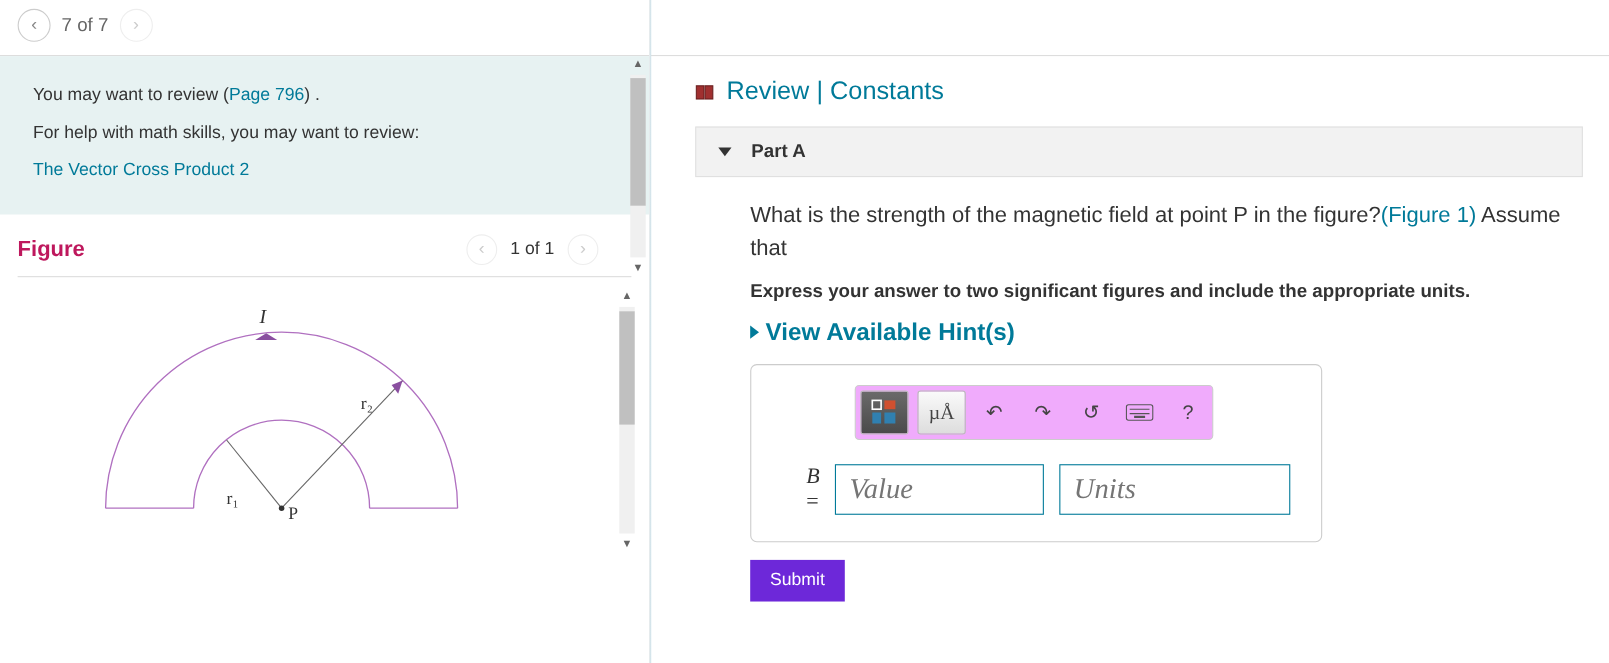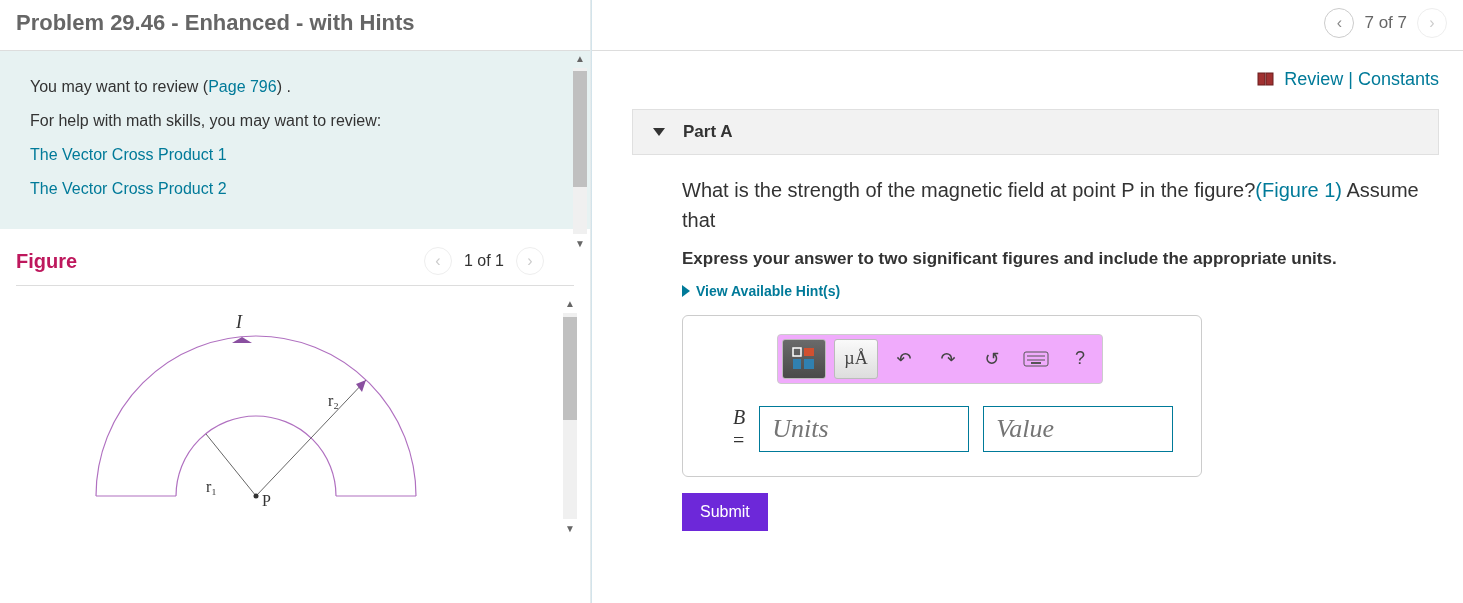--- a/index.html
+++ b/index.html
@@ -19,67 +19,65 @@
 .scroll-track { flex: 1; width: 14px; background: #f0f0f0; margin: 2px 0; position: relative; }
 .scroll-thumb { background: #c0c0c0; width: 100%; }
 .figure-wrap { padding: 18px 16px 0; position: relative; }
 .figure-head { display: flex; align-items: center; padding-bottom: 10px; border-bottom: 1px solid #ddd; }
 .figure-title { font-size: 20px; font-weight: bold; color: #be185d; flex: 1; }
 .figure-nav { display: flex; align-items: center; gap: 12px; margin-right: 30px; }
 .figure-nav .nav-btn { width: 28px; height: 28px; }
 .figure-svg-wrap { padding: 20px 40px; position: relative; }
 .divider { position: absolute; left: 590px; top: 0; bottom: 0; width: 2px; background: linear-gradient(to right, #eee, #c9e0e9); }
 .right { flex: 1; padding: 18px 24px 0 42px; }
-.top-links { text-align: right; color: #007a99; font-size: 18px; }
+.top-links { color: #007a99; font-size: 23px; }
 .top-links .book-icon { display: inline-block; vertical-align: middle; margin-right: 4px; }
 .part-header { background: #f2f2f2; border: 1px solid #e0e0e0; padding: 12px 20px; margin-top: 18px; display: flex; align-items: center; gap: 18px; }
 .caret { width: 0; height: 0; border-left: 6px solid transparent; border-right: 6px solid transparent; border-top: 8px solid #333; }
 .part-title { font-weight: bold; font-size: 17px; }
 .part-body { padding: 20px 6px 0 50px; }
 .question { font-size: 20px; line-height: 1.5; margin-bottom: 6px; }
 .fml { font-family: 'Times New Roman', serif; font-style: italic; }
 .fml .sub { font-size: 0.7em; vertical-align: sub; font-style: normal; }
 .fml .rm { font-style: normal; }
 .instruct { font-weight: bold; font-size: 17px; margin: 14px 0; }
-.hints-link { color: #007a99; font-weight: bold; font-size: 14px; cursor: pointer; display: flex; align-items: center; gap: 6px; margin-bottom: 16px; }
+.hints-link { color: #007a99; font-weight: bold; font-size: 22px; cursor: pointer; display: flex; align-items: center; gap: 6px; margin-bottom: 16px; }
 .hints-link .tri { width: 0; height: 0; border-top: 6px solid transparent; border-bottom: 6px solid transparent; border-left: 8px solid #007a99; }
 .answer-box { border: 1px solid #ccc; border-radius: 6px; padding: 18px 50px 24px; width: 520px; }
 .toolbar { background: #f0abfc; border: 1px solid #ccc; border-radius: 4px; padding: 4px; display: flex; align-items: center; gap: 8px; width: fit-content; margin-left: 44px; }
 .tool-btn { width: 44px; height: 40px; border: 1px solid #bbb; border-radius: 3px; display: flex; align-items: center; justify-content: center; background: linear-gradient(#fafafa,#ddd); cursor: pointer; font-size: 18px; color: #444; }
 .tool-btn.dark { background: linear-gradient(#6a6a6a,#4a4a4a); color: #fff; }
 .tool-btn.plain { background: transparent; border: none; width: 36px; }
 .input-row { display: flex; align-items: center; gap: 14px; margin-top: 22px; }
 .eq-label { font-family: 'Times New Roman', serif; font-style: italic; font-size: 20px; }
 .ans-input { border: 1px solid #007a99; height: 46px; padding: 4px 12px; font-family: 'Times New Roman', serif; font-style: italic; font-size: 26px; color: #888; }
 .ans-input.val { width: 190px; }
 .ans-input.unit { width: 210px; }
 .submit-btn { background: #6d28d9; color: #fff; border: none; padding: 10px 18px; font-size: 16px; margin-top: 16px; cursor: pointer; margin-left: 50px; }
 </style>
 </head>
 <body>
 
 <div class="header">
-  <div class="title">Problem 29.46 - Enhanced - with Hints</div>
   <div class="nav-group">
     <div class="nav-btn">‹</div>
     <span>7 of 7</span>
     <div class="nav-btn disabled">›</div>
   </div>
 </div>
 
 <div class="main">
 
   <div class="left">
     <div style="position:relative;">
       <div class="hints-box">
         <p>
           <span>You may want to review (</span><span class="link">Page 796</span><span>) .</span>
         </p>
         <p>For help with math skills, you may want to review:</p>
-        <p><span class="link">The Vector Cross Product 1</span></p>
         <p><span class="link">The Vector Cross Product 2</span></p>
       </div>
       <div class="scroll-col">
         <div class="scroll-arrow">▲</div>
         <div class="scroll-track">
             <div class="scroll-thumb" style="height:70%;margin-top:20%;"></div>
           </div>
         <div class="scroll-arrow">▼</div>
       </div>
     </div>
@@ -175,20 +173,20 @@
                 <rect x="1" y="1" width="24" height="14" fill="none" stroke="#555" rx="2"></rect>
                 <line x1="4" y1="5" x2="22" y2="5" stroke="#555"></line>
                 <line x1="4" y1="9" x2="22" y2="9" stroke="#555"></line>
                 <line x1="8" y1="12" x2="18" y2="12" stroke="#555" stroke-width="2"></line>
               </svg>
           </div>
           <div class="tool-btn plain">?</div>
         </div>
         <div class="input-row">
           <span class="eq-label"><span>B</span><span style="font-style:normal"> = </span></span>
+          <input class="ans-input val" placeholder="Value" style="">
           <input class="ans-input unit" placeholder="Units" style="">
-          <input class="ans-input val" placeholder="Value" style="">
         </div>
       </div>
     </div>
     <button class="submit-btn">Submit</button>
   </div>
 </div>
 
 </body></html>

